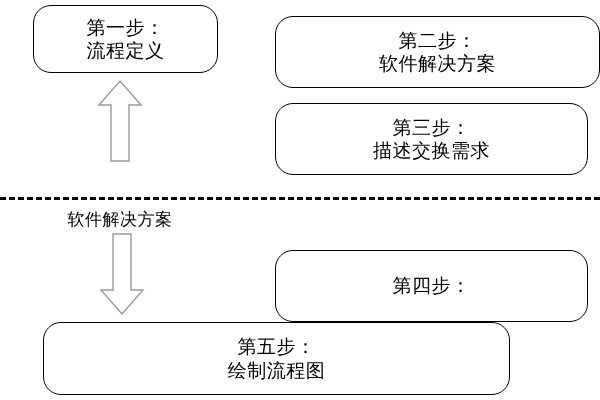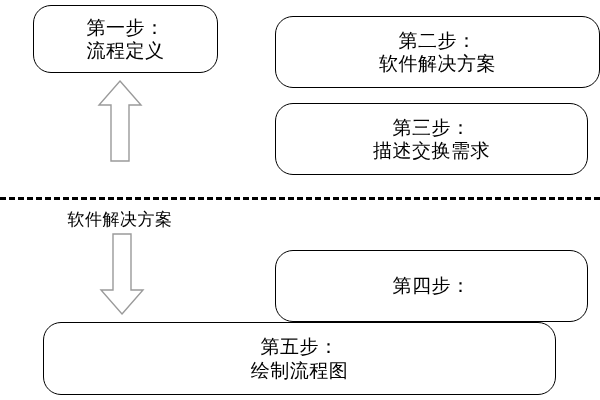--- a/index.html
+++ b/index.html
@@ -38,21 +38,21 @@
   }
   
   #node-step1 { left: 33px;  top: 5px;   width: 185px; height: 68px; }
   
   #node-step2 { left: 275px; top: 16px;   width: 325px; height: 72px; }
   
   #node-step3 { left: 275px; top: 103px; width: 313px; height: 72px; text-align: center; }
   
   #node-step4 { left: 275px; top: 226px; width: 313px; height: 72px; margin-top: 24px; }
   
-  #node-step5 { left: 43px;  top: 322px; width: 513px; height: 73px; }
+  #node-step5 { left: 43px;  top: 322px; width: 467px; height: 73px; }
 
   
   #divider {
     position: absolute;
     left: 0;
     top: 197px;
     width: 600px;
     height: 0;
     border-top: 3px dashed #000000;
   }

